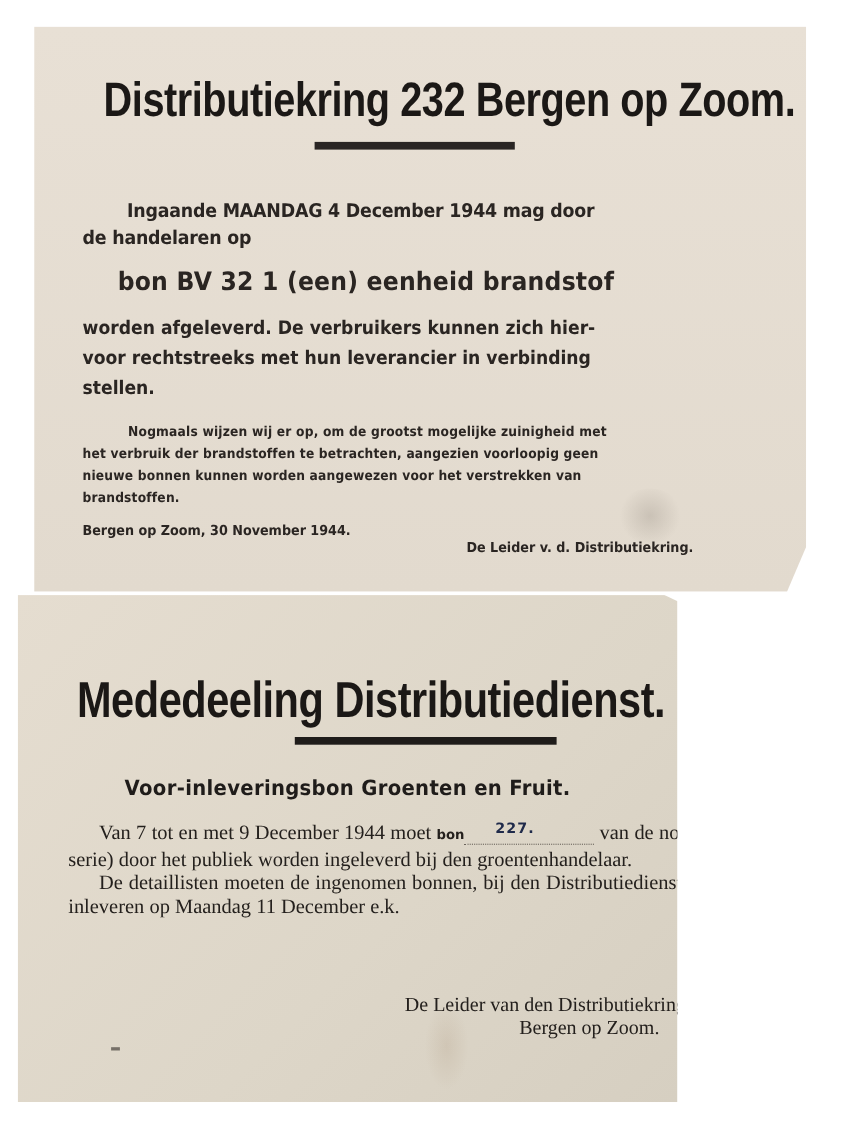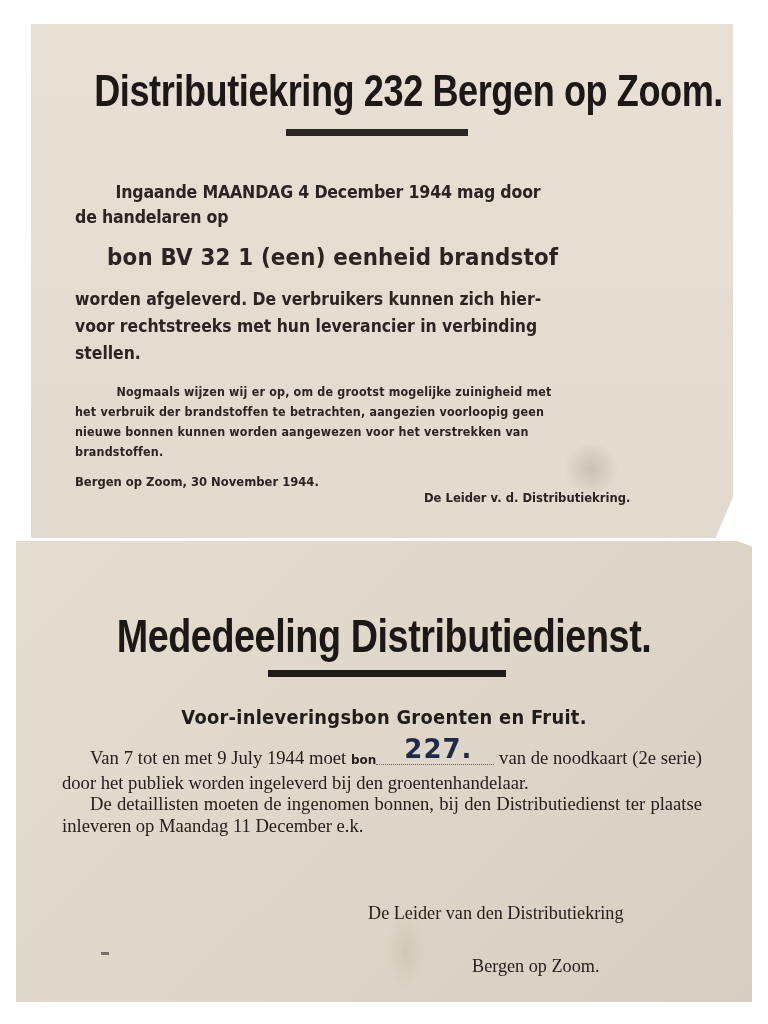--- a/index.html
+++ b/index.html
@@ -69,21 +69,21 @@
       position: absolute; left: 393px; top: 466px;
       font-size: 12.6px; transform: scaleX(0.92); transform-origin: left top; white-space: nowrap;
     }
     #notice-top .stain {
       position: absolute; left: 530px; top: 420px; width: 60px; height: 50px;
       border-radius: 50%; background: radial-gradient(circle, rgba(90,80,70,0.18), transparent 70%);
     }
 
     
     #notice-bottom {
-      left: 16px; top: 541px; width: 736px; height: 461px;
+      left: 16px; top: 541px; width: 600px; height: 461px;
       background: linear-gradient(135deg, #e5ddd0 0%, #ddd6c8 60%, #d6cfc1 100%);
       clip-path: polygon(0 0, 98% 0, 100% 1.2%, 100% 100%, 0 100%);
     }
     #notice-bottom .title {
       position: absolute; left: 0; right: 0; top: 68px;
       text-align: center;
       font-family: "Liberation Sans Narrow", "Liberation Sans", "DejaVu Sans Condensed", sans-serif;
       font-weight: bold; font-size: 46px; letter-spacing: -0.5px;
       transform: scaleX(0.82); transform-origin: center; white-space: nowrap; color: #1b1816;
     }
@@ -102,28 +102,28 @@
     }
     #notice-bottom .body p { text-indent: 28px; }
     #notice-bottom .bon-label {
       font-family: "DejaVu Sans", sans-serif; font-weight: bold; font-size: 12px;
     }
     #notice-bottom .bon-field {
       display: inline-block; width: 118px; border-bottom: 1px dotted #6b645c;
       text-align: center; line-height: 16px; height: 18px; vertical-align: baseline;
     }
     #notice-bottom .bon-number {
-      font-family: "DejaVu Sans", sans-serif; font-weight: bold; font-size: 26px;
+      font-family: "DejaVu Sans", sans-serif; font-weight: bold; font-size: 13px;
       color: #1f2a4a; letter-spacing: 1px; position: relative; top: -6px;
     }
     #notice-bottom .signature {
       position: absolute; left: 352px; top: 362px; width: 360px;
       font-size: 18.2px; line-height: 21px; color: #24201d;
     }
-    #notice-bottom .signature .line2 { padding-left: 104px; margin-top: 32px; }
+    #notice-bottom .signature .line2 { padding-left: 104px; }
     #notice-bottom .printer-mark {
       position: absolute; left: 85px; top: 411px; width: 8px; height: 3px; background: #4a443e; opacity: 0.7;
     }
     #notice-bottom .stain {
       position: absolute; left: 370px; top: 370px; width: 40px; height: 80px;
       background: radial-gradient(ellipse, rgba(150,120,90,0.15), transparent 70%);
     }
   </style>
 </head>
 <body>
@@ -157,21 +157,21 @@
   <div class="stain"></div>
 </div>
 
 <div class="paper" id="notice-bottom">
   <div class="title">Mededeeling Distributiedienst.</div>
   <div class="rule"></div>
   <div class="subtitle">Voor-inleveringsbon Groenten en Fruit.</div>
 
   <div class="body">
     <p>
-      <span>Van 7 tot en met 9 July 1944 moet</span>
+      <span>Van 7 tot en met 9 December 1944 moet</span>
       <span class="bon-label">bon</span><span class="bon-field"><span class="bon-number">227.</span></span>
       <span>van de noodkaart (2e serie) door het publiek worden ingeleverd bij den groentenhandelaar.</span>
     </p>
     <p>De detaillisten moeten de ingenomen bonnen, bij den Distributiedienst ter plaatse inleveren op Maandag 11 December e.k.</p>
   </div>
 
   <div class="signature">
     <div>De Leider van den Distributiekring</div>
     <div class="line2">Bergen op Zoom.</div>
   </div>

